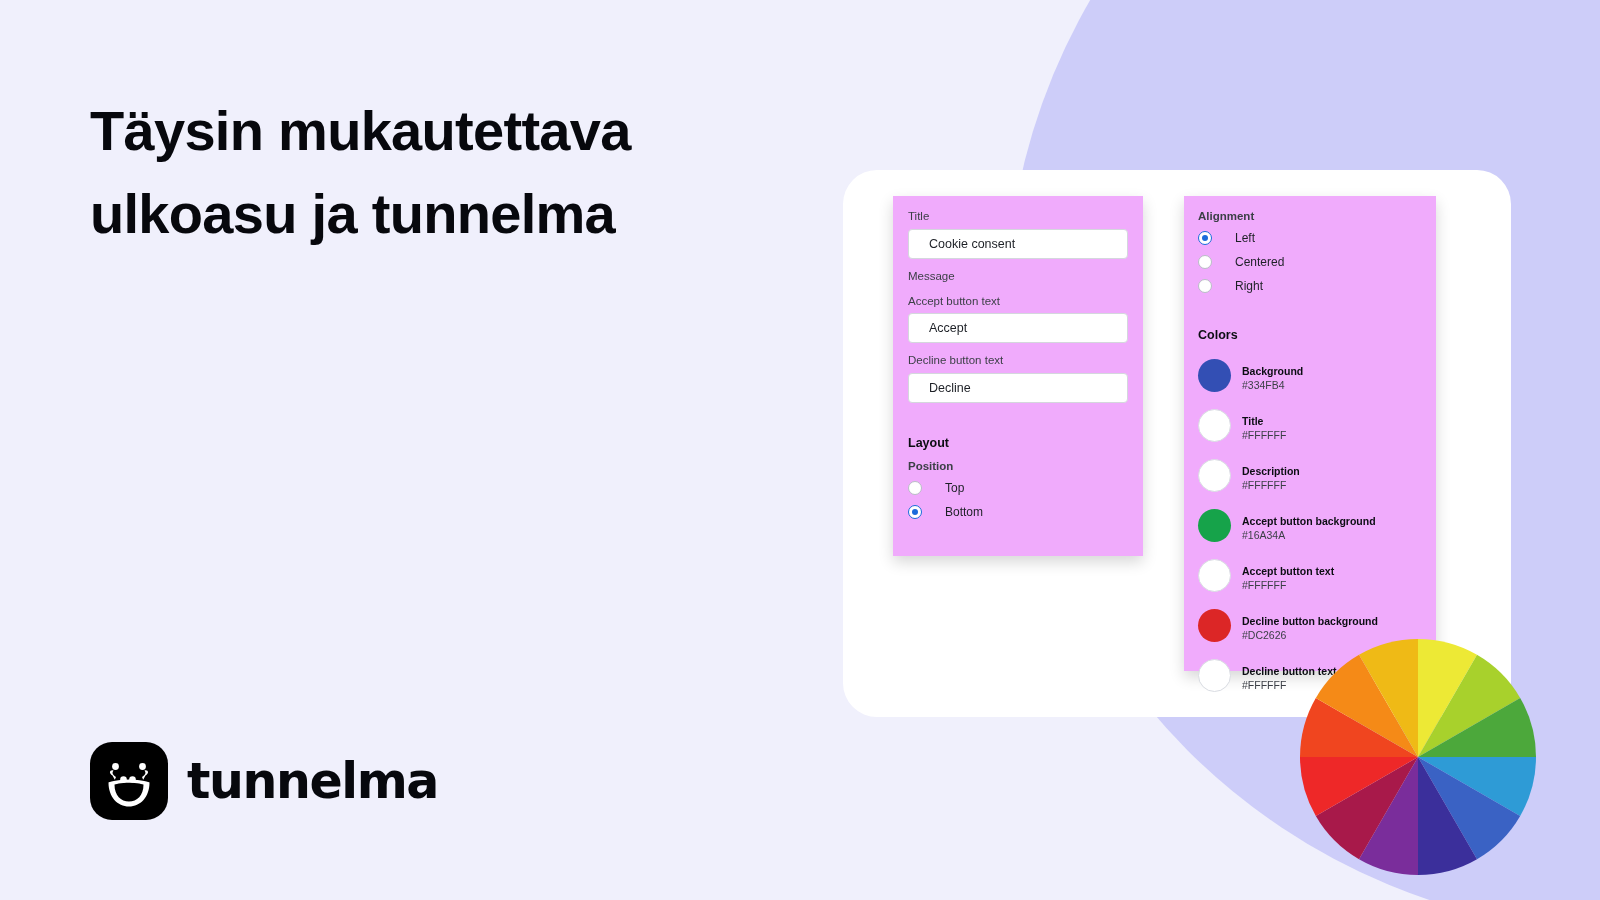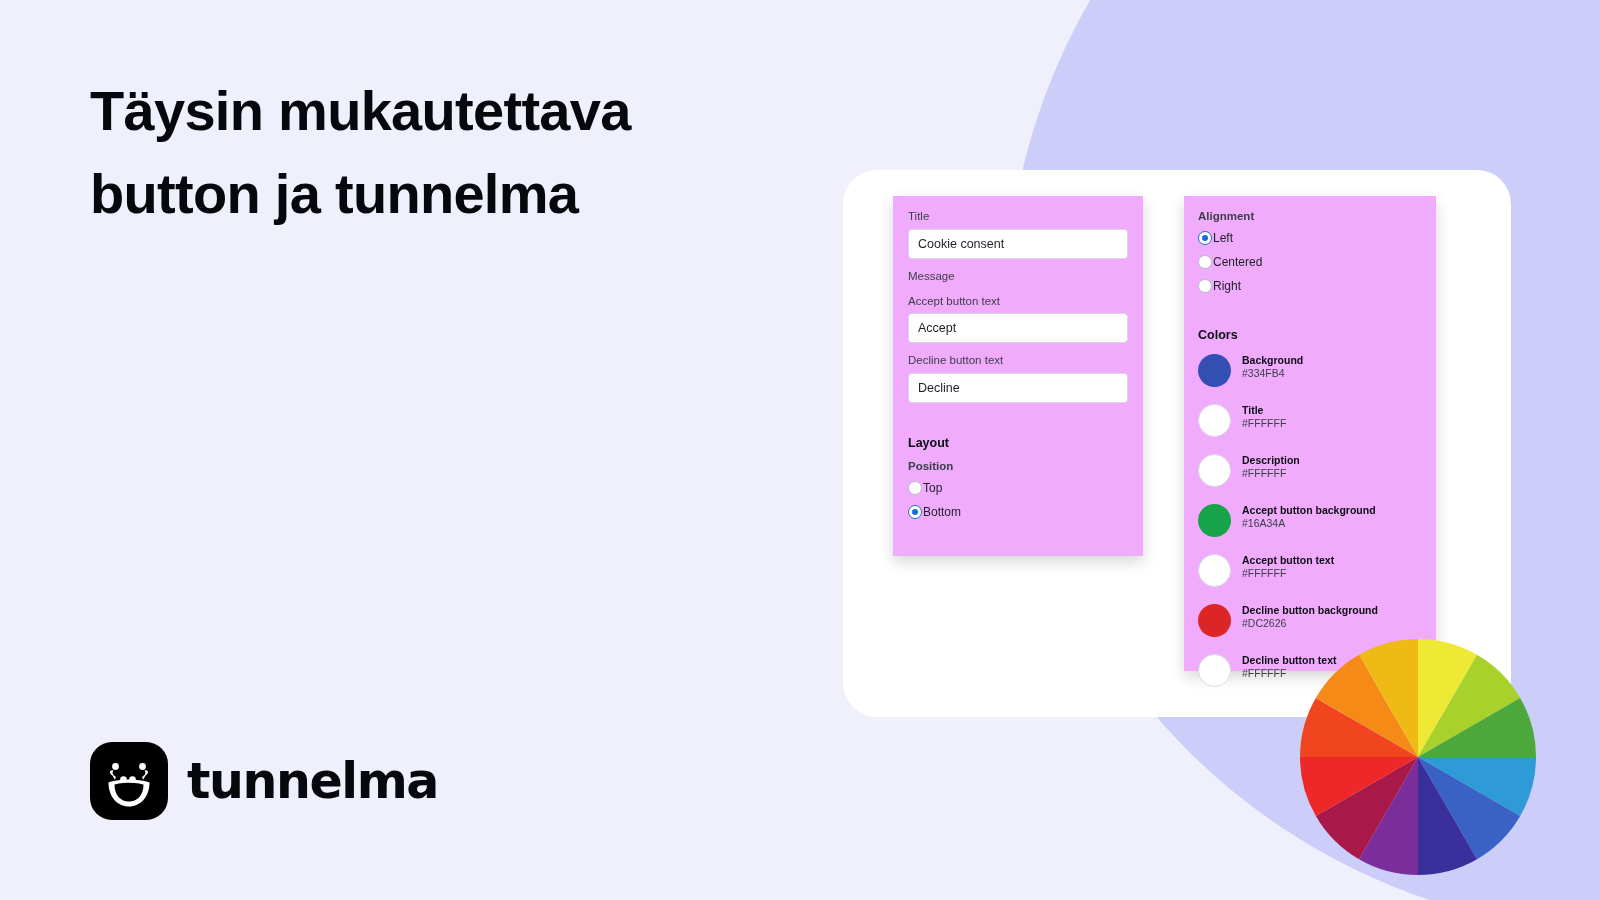--- a/index.html
+++ b/index.html
@@ -24,21 +24,21 @@
     background: #cdcdf9;
     left: 1006px;
     top: -308px;
     z-index: 0;
   }
 
   
   #headline {
     position: absolute;
     left: 90px;
-    top: 70px;
+    top: 90px;
     z-index: 3;
     width: 700px;
   }
   #headline .hl-line {
     font-size: 56px;
     font-weight: 700;
     line-height: 1.48;
     letter-spacing: -0.7px;
     color: #07080d;
     white-space: nowrap;
@@ -116,21 +116,21 @@
   }
   .field-input {
     width: 100%;
     height: 30px;
     box-sizing: border-box;
     border: 1px solid #d4d7dd;
     border-radius: 4px;
     background: #fff;
     font-size: 12.5px;
     color: #1d2026;
-    padding: 0 9px;
+    padding: 0 20px;
     font-family: "Liberation Sans", sans-serif;
     line-height: 28px;
     white-space: nowrap;
     overflow: hidden;
   }
 
   .section-heading {
     font-size: 12.5px;
     font-weight: 700;
     color: #0b0d12;
@@ -140,21 +140,21 @@
     font-size: 11.5px;
     color: #3b3f46;
     margin-bottom: 7px;
     font-weight: bold;
   }
 
   
   .radio-row {
     display: flex;
     align-items: center;
-    gap: 1px;
+    gap: 23px;
     margin-bottom: 6px;
     height: 18px;
   }
   .radio {
     width: 14px;
     height: 14px;
     border-radius: 50%;
     border: 1.4px solid #b9bdc6;
     box-sizing: border-box;
     flex: none;
@@ -175,21 +175,21 @@
     background: #1a6bdb;
   }
   .radio-label {
     font-size: 12px;
     color: #1d2026;
   }
 
   
   .color-row {
     display: flex;
-    align-items: flex-start;
+    align-items: flex-end;
     gap: 11px;
     margin-bottom: 8px;
     height: 38px;
     margin-top: 12px;
   }
   .swatch {
     width: 33px;
     height: 33px;
     border-radius: 50%;
     flex: none;
@@ -217,21 +217,21 @@
     z-index: 6;
   }
 </style>
 </head>
 <body>
 
 <div id="bg-blob"></div>
 
 <div id="headline">
   <div class="hl-line">Täysin mukautettava</div>
-  <div class="hl-line">button ja tunnelma</div>
+  <div class="hl-line">ulkoasu ja tunnelma</div>
 </div>
 
 <div id="logo-wrap">
   <div id="logo-mark">
     <svg width="78" height="78" viewBox="0 0 78 78">
       <g fill="#ffffff">
         <circle cx="25.5" cy="24.5" r="3.4"></circle>
         <circle cx="52.5" cy="24.5" r="3.4"></circle>
         <circle cx="33.5" cy="37.5" r="3.3"></circle>
         <circle cx="42.5" cy="37.5" r="3.3"></circle>

